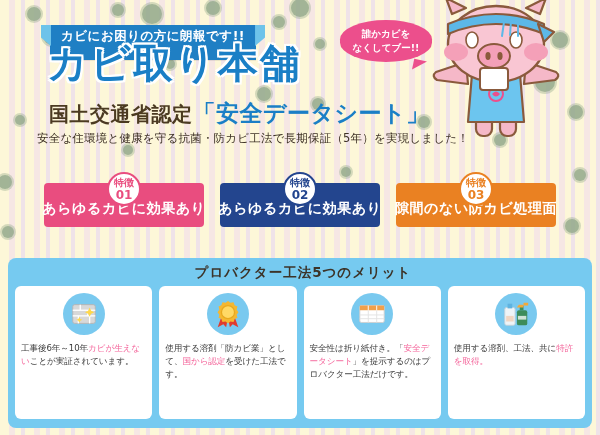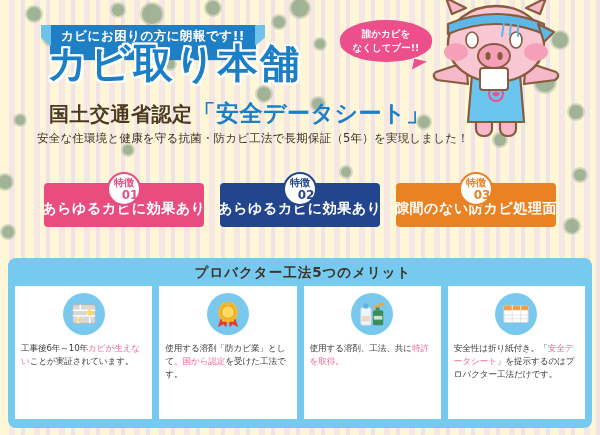--- a/index.html
+++ b/index.html
@@ -165,21 +165,21 @@
     border-radius: 50%;
     background: #fff;
     border: 2px solid currentColor;
     display: flex;
     flex-direction: column;
     align-items: center;
     justify-content: center;
     line-height: 1;
   }
   .badge-kicker { font-size: 10px; font-weight: bold; }
-  .badge-num    { font-size: 12px; font-weight: bold; margin-top: 1px; padding-left: 12px; }
+  .badge-num    { font-size: 12px; font-weight: bold; margin-top: 1px; }
 
   
   #merits {
     position: absolute;
     left: 8px; top: 258px;
     width: 584px;
     height: 170px;
     background: #76caf0;
     border-radius: 8px;
   }
@@ -195,21 +195,21 @@
   }
   #merit-cards {
     display: flex;
     gap: 7px;
     padding: 0 7px;
   }
   .merit-card {
     flex: 1;
     height: 133px;
     background: #fff;
-    border-radius: 0;
+    border-radius: 6px;
     padding: 7px 6px 2px;
     display: flex;
     flex-direction: column;
     align-items: center;
   }
   .merit-icon {
     width: 42px; height: 42px;
     border-radius: 50%;
     background: #79c9ef;
     display: flex;
@@ -367,47 +367,47 @@
               <path d="M23 19 L27 30 L21 27 L18 30 L16 20 Z" fill="#e03b2e"></path>
               <path d="M16 2 l2.6 2.1 3.3 -.6 1.2 3.1 3 1.5 -.9 3.2 2 2.7 -2 2.7 .9 3.2 -3 1.5 -1.2 3.1 -3.3 -.6 -2.6 2.1 -2.6 -2.1 -3.3 .6 -1.2 -3.1 -3 -1.5 .9 -3.2 -2 -2.7 2 -2.7 -.9 -3.2 3 -1.5 1.2 -3.1 3.3 .6z" fill="#f5b731"></path>
               <circle cx="16" cy="14" r="7" fill="#ffd966" stroke="#e8a91f" stroke-width="1.4"></circle>
             </svg>
           </div>
           <div class="merit-text"><span>使用する溶剤「防カビ業」として、</span><span class="hl">国から認定</span><span>を受けた工法です。</span></div>
         </div>
         <div class="merit-card">
           <div class="merit-icon">
             <svg viewBox="0 0 32 32" width="30" height="30">
-              <rect x="4" y="9" width="11" height="19" rx="2" fill="#eef4f7" stroke="#c3d2da"></rect>
-              <rect x="7" y="5" width="5" height="5" fill="#5fb3e0"></rect>
-              <rect x="5.5" y="18" width="8" height="6" fill="#f0d5c2"></rect>
-              <path d="M19 12 h7 a2 2 0 0 1 2 2 v12 a2 2 0 0 1 -2 2 h-7 a2 2 0 0 1 -2 -2 v-12 a2 2 0 0 1 2 -2z" fill="#3d8c5a"></path>
-              <rect x="20" y="7" width="4" height="5" fill="#3d8c5a"></rect>
-              <path d="M24 4 h5 v3 h-5 z" fill="#f2a93b"></path>
-              <path d="M19 6 h5 v3 h-7 z" fill="#f2a93b"></path>
-              <rect x="18" y="18" width="9" height="4" fill="#ffffff" opacity=".75"></rect>
-            </svg>
-          </div>
-          <div class="merit-text"><span>使用する溶剤、工法、共に</span><span class="hl">特許を取得。</span></div>
-        </div>
-        <div class="merit-card">
-          <div class="merit-icon">
-            <svg viewBox="0 0 32 32" width="30" height="30">
               <rect x="3" y="7" width="26" height="18" rx="1.5" fill="#ffffff" stroke="#cfcfcf"></rect>
               <rect x="3" y="7" width="26" height="5" fill="#f0a04b"></rect>
               <g stroke="#e2e2e2" stroke-width="1">
                 <line x1="3" y1="17" x2="29" y2="17"></line>
                 <line x1="3" y1="21" x2="29" y2="21"></line>
                 <line x1="12" y1="12" x2="12" y2="25"></line>
                 <line x1="21" y1="12" x2="21" y2="25"></line>
               </g>
               <g stroke="#ffffff" stroke-width="1">
                 <line x1="12" y1="7" x2="12" y2="12"></line>
                 <line x1="21" y1="7" x2="21" y2="12"></line>
               </g>
             </svg>
           </div>
           <div class="merit-text"><span>安全性は折り紙付き。「</span><span class="hl">安全データシート</span><span>」を提示するのはプロバクター工法だけです。</span></div>
         </div>
+        <div class="merit-card">
+          <div class="merit-icon">
+            <svg viewBox="0 0 32 32" width="30" height="30">
+              <rect x="4" y="9" width="11" height="19" rx="2" fill="#eef4f7" stroke="#c3d2da"></rect>
+              <rect x="7" y="5" width="5" height="5" fill="#5fb3e0"></rect>
+              <rect x="5.5" y="18" width="8" height="6" fill="#f0d5c2"></rect>
+              <path d="M19 12 h7 a2 2 0 0 1 2 2 v12 a2 2 0 0 1 -2 2 h-7 a2 2 0 0 1 -2 -2 v-12 a2 2 0 0 1 2 -2z" fill="#3d8c5a"></path>
+              <rect x="20" y="7" width="4" height="5" fill="#3d8c5a"></rect>
+              <path d="M24 4 h5 v3 h-5 z" fill="#f2a93b"></path>
+              <path d="M19 6 h5 v3 h-7 z" fill="#f2a93b"></path>
+              <rect x="18" y="18" width="9" height="4" fill="#ffffff" opacity=".75"></rect>
+            </svg>
+          </div>
+          <div class="merit-text"><span>使用する溶剤、工法、共に</span><span class="hl">特許を取得。</span></div>
+        </div>
       </div>
   </div>
 
 </div>
 
 </body></html>

